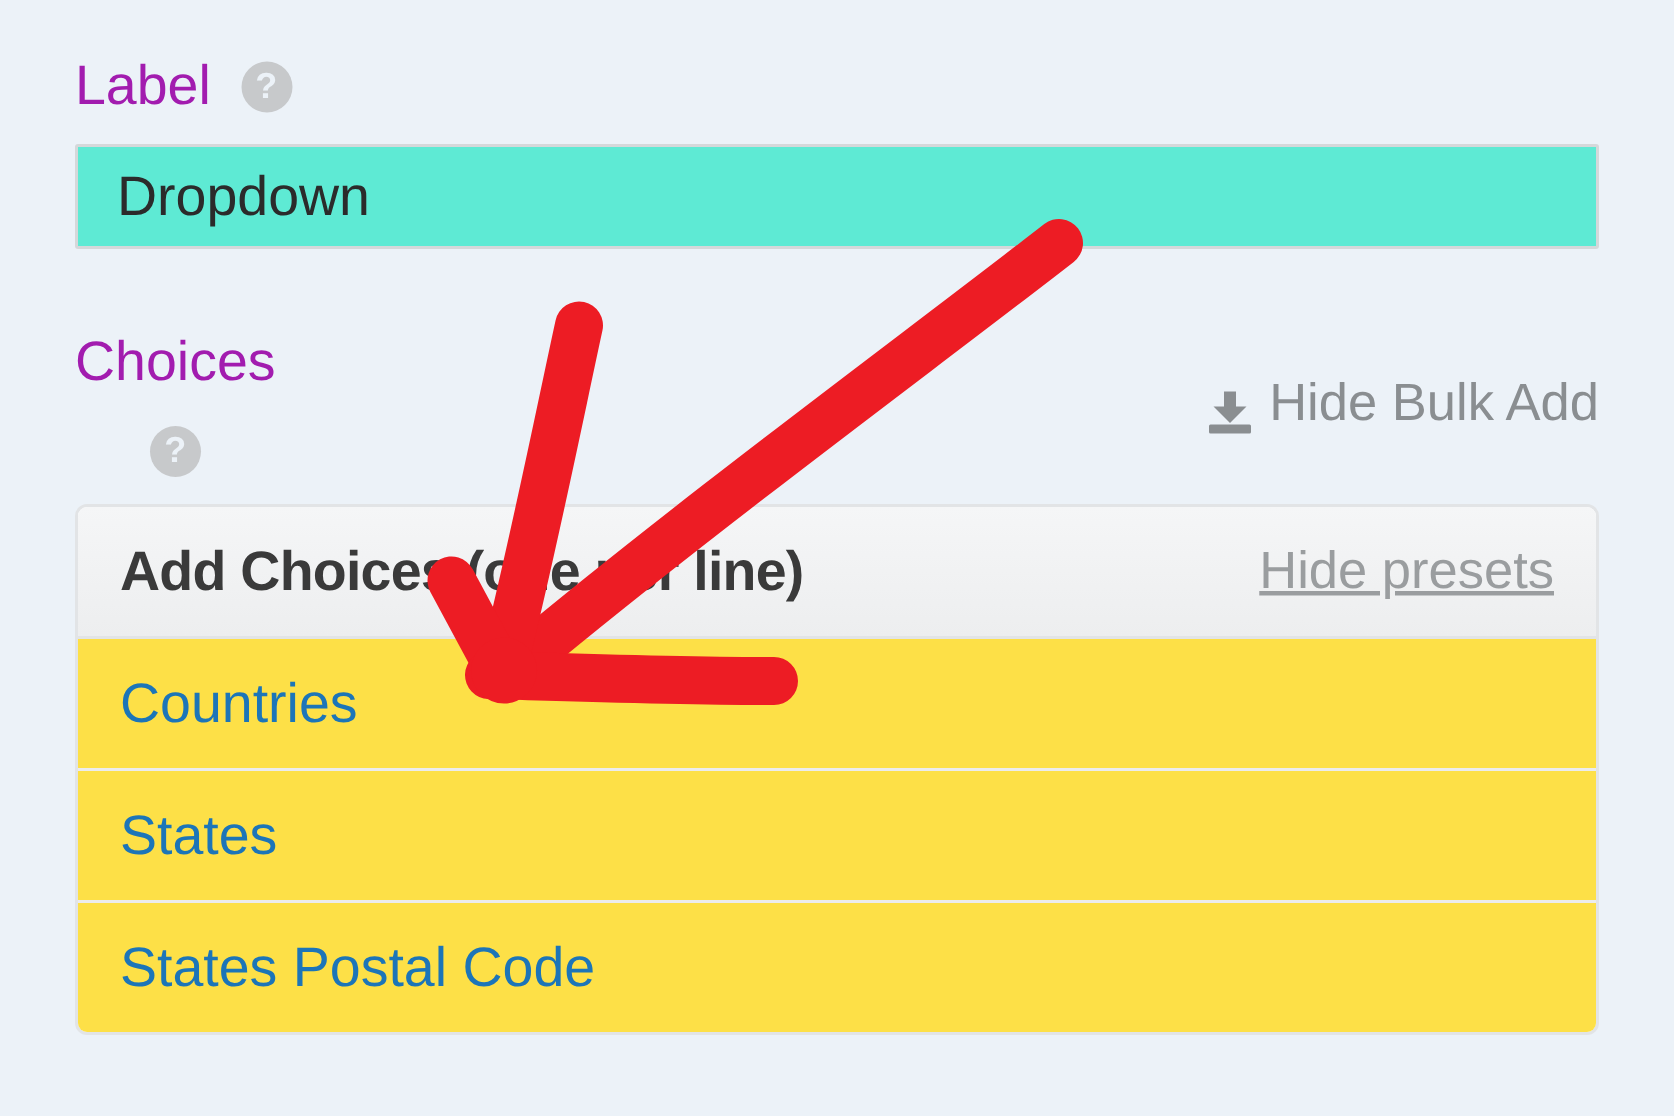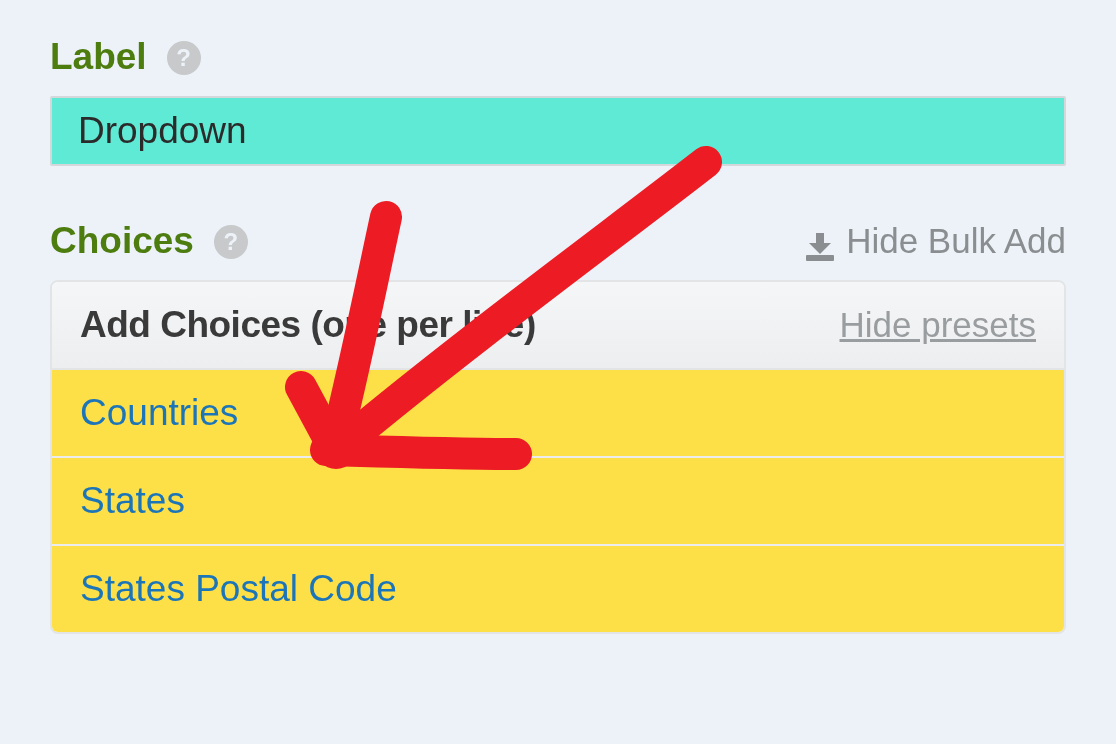--- a/index.html
+++ b/index.html
@@ -15,22 +15,22 @@
     padding: 36px 50px 0 50px;
   }
   .field-row {
     display: flex;
     align-items: center;
     gap: 20px;
     margin-bottom: 18px;
   }
   .field-label {
     font-size: 37px;
-    color: #4d7c0f;
-    font-weight: 700;
+    color: #a21caf;
+    font-weight: 400;
   }
   .help-icon {
     width: 34px;
     height: 34px;
     border-radius: 50%;
     background: #c7c9cb;
     color: #ecf2f8;
     display: inline-flex;
     align-items: center;
     justify-content: center;
@@ -53,20 +53,21 @@
     display: flex;
     align-items: center;
     justify-content: space-between;
     margin-top: 54px;
     margin-bottom: 18px;
   }
   .choices-header .left {
     display: flex;
     align-items: center;
     gap: 20px;
+    flex-direction: column;
   }
   .hide-bulk {
     display: flex;
     align-items: flex-end;
     gap: 12px;
     color: #8a8e91;
     font-size: 35px;
   }
   .download-icon {
     width: 28px;

